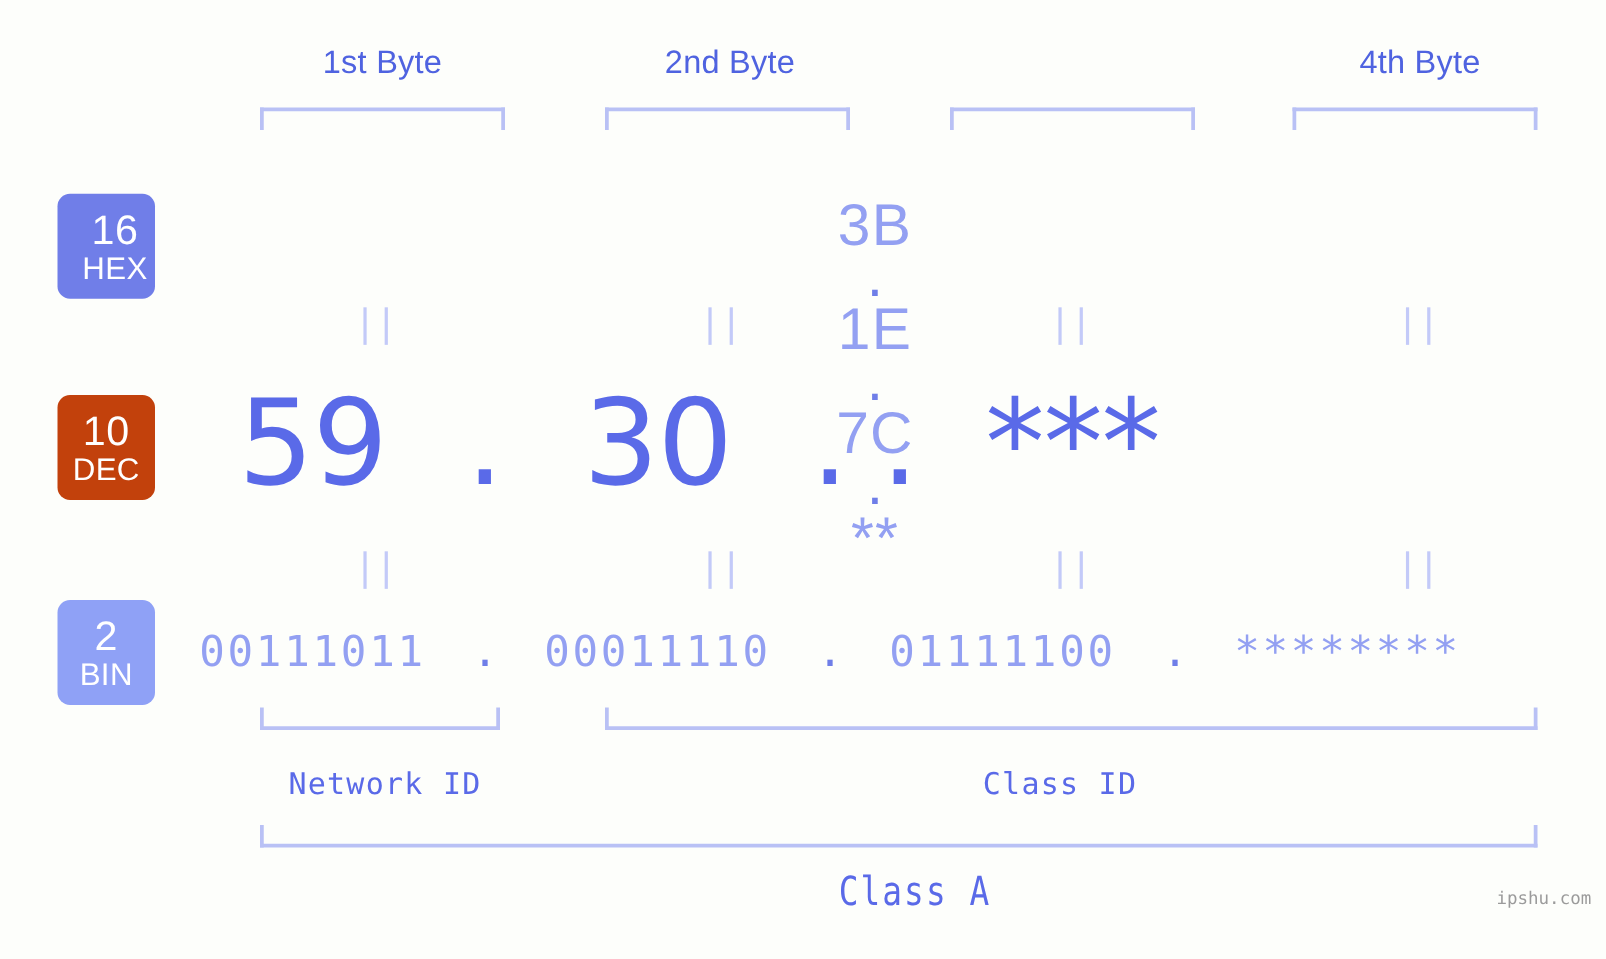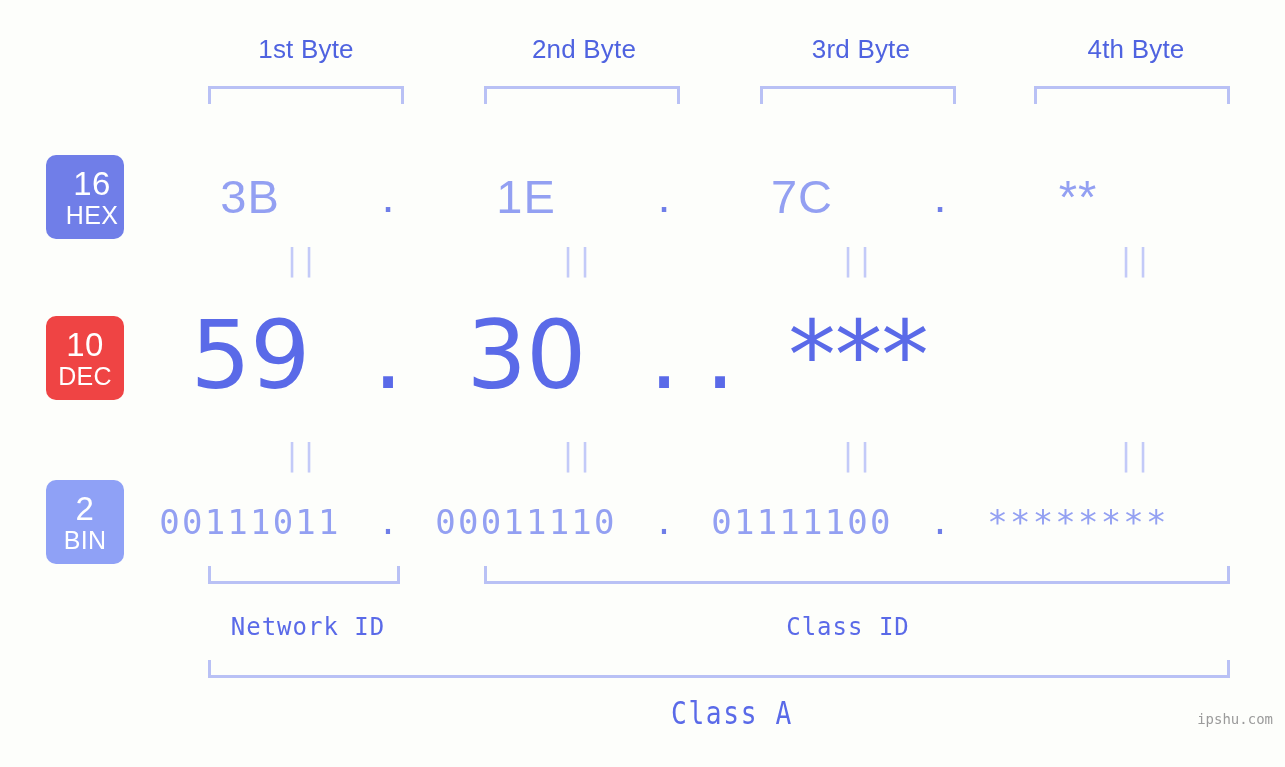--- a/index.html
+++ b/index.html
@@ -74,42 +74,42 @@
     font-weight: 400;
     letter-spacing: 0.5px;
   }
   .base-badge .nm {
     font-size: 25px;
     font-weight: 400;
     margin-top: 3px;
     letter-spacing: 0.3px;
   }
   #badge-hex { top: 155px; height: 84px; background: #707ee8; padding-left: 14px; }
-  #badge-dec { top: 316px; height: 84px; background: #ef4444; }
+  #badge-dec { top: 316px; height: 84px; background: #c2410c; }
   #badge-bin { top: 480px; height: 84px; background: #8fa1f6; }
 
   
   .row {
     position: absolute;
     left: 140px;
     width: 1120px;
     display: flex;
     align-items: center;
   }
   .cell {
     text-align: center;
     white-space: nowrap;
   }
   .dotsep {
     text-align: center;
     white-space: nowrap;
   }
 
   
-  #row-hex { top: 152px; height: 88px; }
+  #row-hex { top: 152px; height: 88px; flex-direction: column; }
   #row-hex .cell {
     font-family: "Liberation Sans", sans-serif;
     font-size: 47px;
     color: #93a0f2;
     letter-spacing: 1px;
   }
   #row-hex .dotsep {
     font-family: "Liberation Sans", sans-serif;
     font-size: 47px;
     color: #6f7ee8;
@@ -198,21 +198,20 @@
     white-space: nowrap;
   }
 </style>
 </head>
 <body>
 
 <div class="stage">
 
   <div class="byte-label" style="left:180px;width:252px;">1st Byte</div>
   <div class="byte-label" style="left:458px;width:252px;">2nd Byte</div>
-  <div class="byte-label" style="left:735px;width:252px;">3rd Byte</div>
   <div class="byte-label" style="left:1010px;width:252px;">4th Byte</div>
 
   <div class="bracket-top" style="left:208px;top:86px;width:196px;"></div>
   <div class="bracket-top" style="left:484px;top:86px;width:196px;"></div>
   <div class="bracket-top" style="left:760px;top:86px;width:196px;"></div>
   <div class="bracket-top" style="left:1034px;top:86px;width:196px;"></div>
 
   <div class="base-badge" id="badge-hex">
     <span class="num">16</span>
     <span class="nm">HEX</span>

